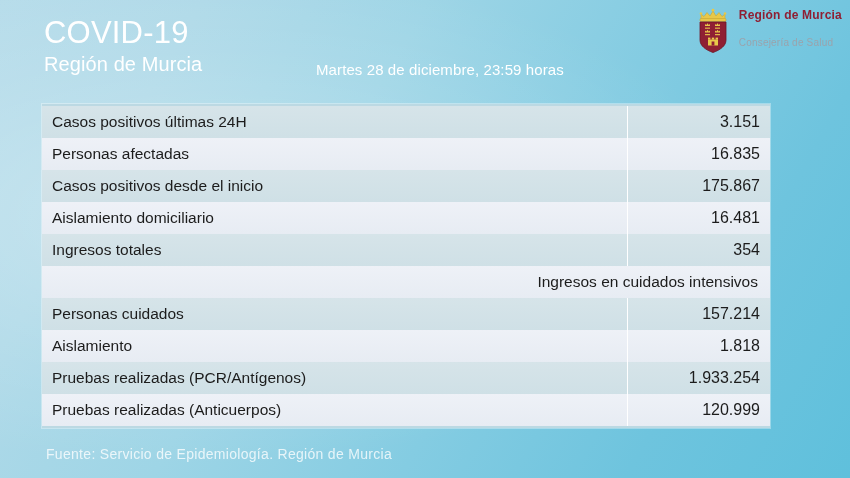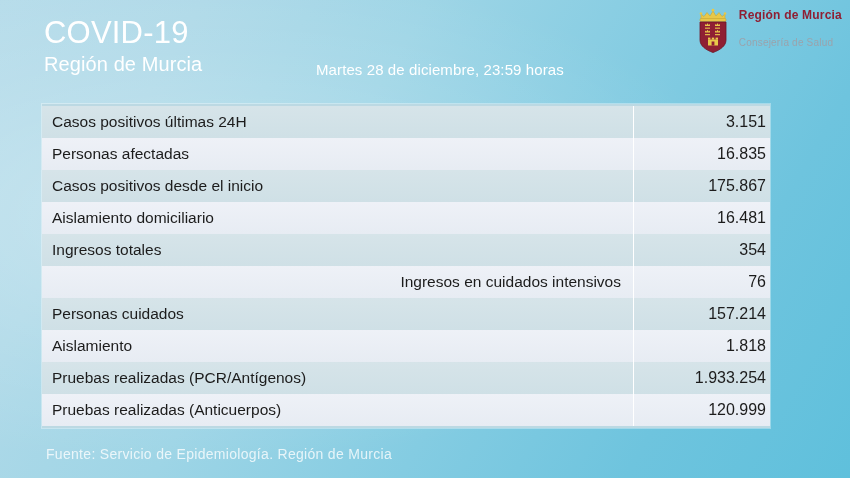--- a/index.html
+++ b/index.html
@@ -119,46 +119,47 @@
     border-top: 2px solid #bcd9e3;
     border-bottom: 2px solid #bcd9e3;
     box-shadow: 0 0 0 1px rgba(255,255,255,0.35);
   }
   .row {
     display: flex;
     align-items: stretch;
     height: 32px;
   }
   .row.odd  { background: linear-gradient(180deg,#d6e4e9 0%, #cfe0e6 100%); }
-  .row.even { background: linear-gradient(180deg,#eef1f7 0%, #e7ecf3 100%); }
+  .row.even { background: linear-gradient(180deg,#eef1f7 0%, #e7ecf3 100%); gap: 28px; }
 
   .cell-label {
     flex: 1 1 auto;
     display: flex;
     align-items: center;
     padding-left: 10px;
     font-size: 15.5px;
     color: #1c1c1c;
     white-space: nowrap;
     overflow: hidden;
   }
   .cell-label.indent {
     justify-content: flex-end;
     padding-right: 12px;
   }
   .cell-value {
     flex: 0 0 132px;
     display: flex;
     align-items: center;
     justify-content: flex-end;
-    padding-right: 4px;
+    padding-right: 10px;
     font-size: 16px;
     color: #1c1c1c;
     border-left: 1px solid #ffffff;
     white-space: nowrap;
+    margin-left: 8px;
   }
 
   
   .footer {
     position: absolute;
     left: 46px;
     top: 446px;
     font-size: 14px;
     color: rgba(255,255,255,0.78);
     letter-spacing: 0.3px;
@@ -240,21 +241,20 @@
       <div class="cell-value">16.481</div>
     </div>
 
     <div class="row odd">
       <div class="cell-label">Ingresos totales</div>
       <div class="cell-value">354</div>
     </div>
 
     <div class="row even">
       <div class="cell-label indent">Ingresos en cuidados intensivos</div>
-      <div class="cell-value">76</div>
     </div>
 
     <div class="row odd">
       <div class="cell-label">Personas cuidados</div>
       <div class="cell-value">157.214</div>
     </div>
 
     <div class="row even">
       <div class="cell-label">Aislamiento</div>
       <div class="cell-value">1.818</div>

